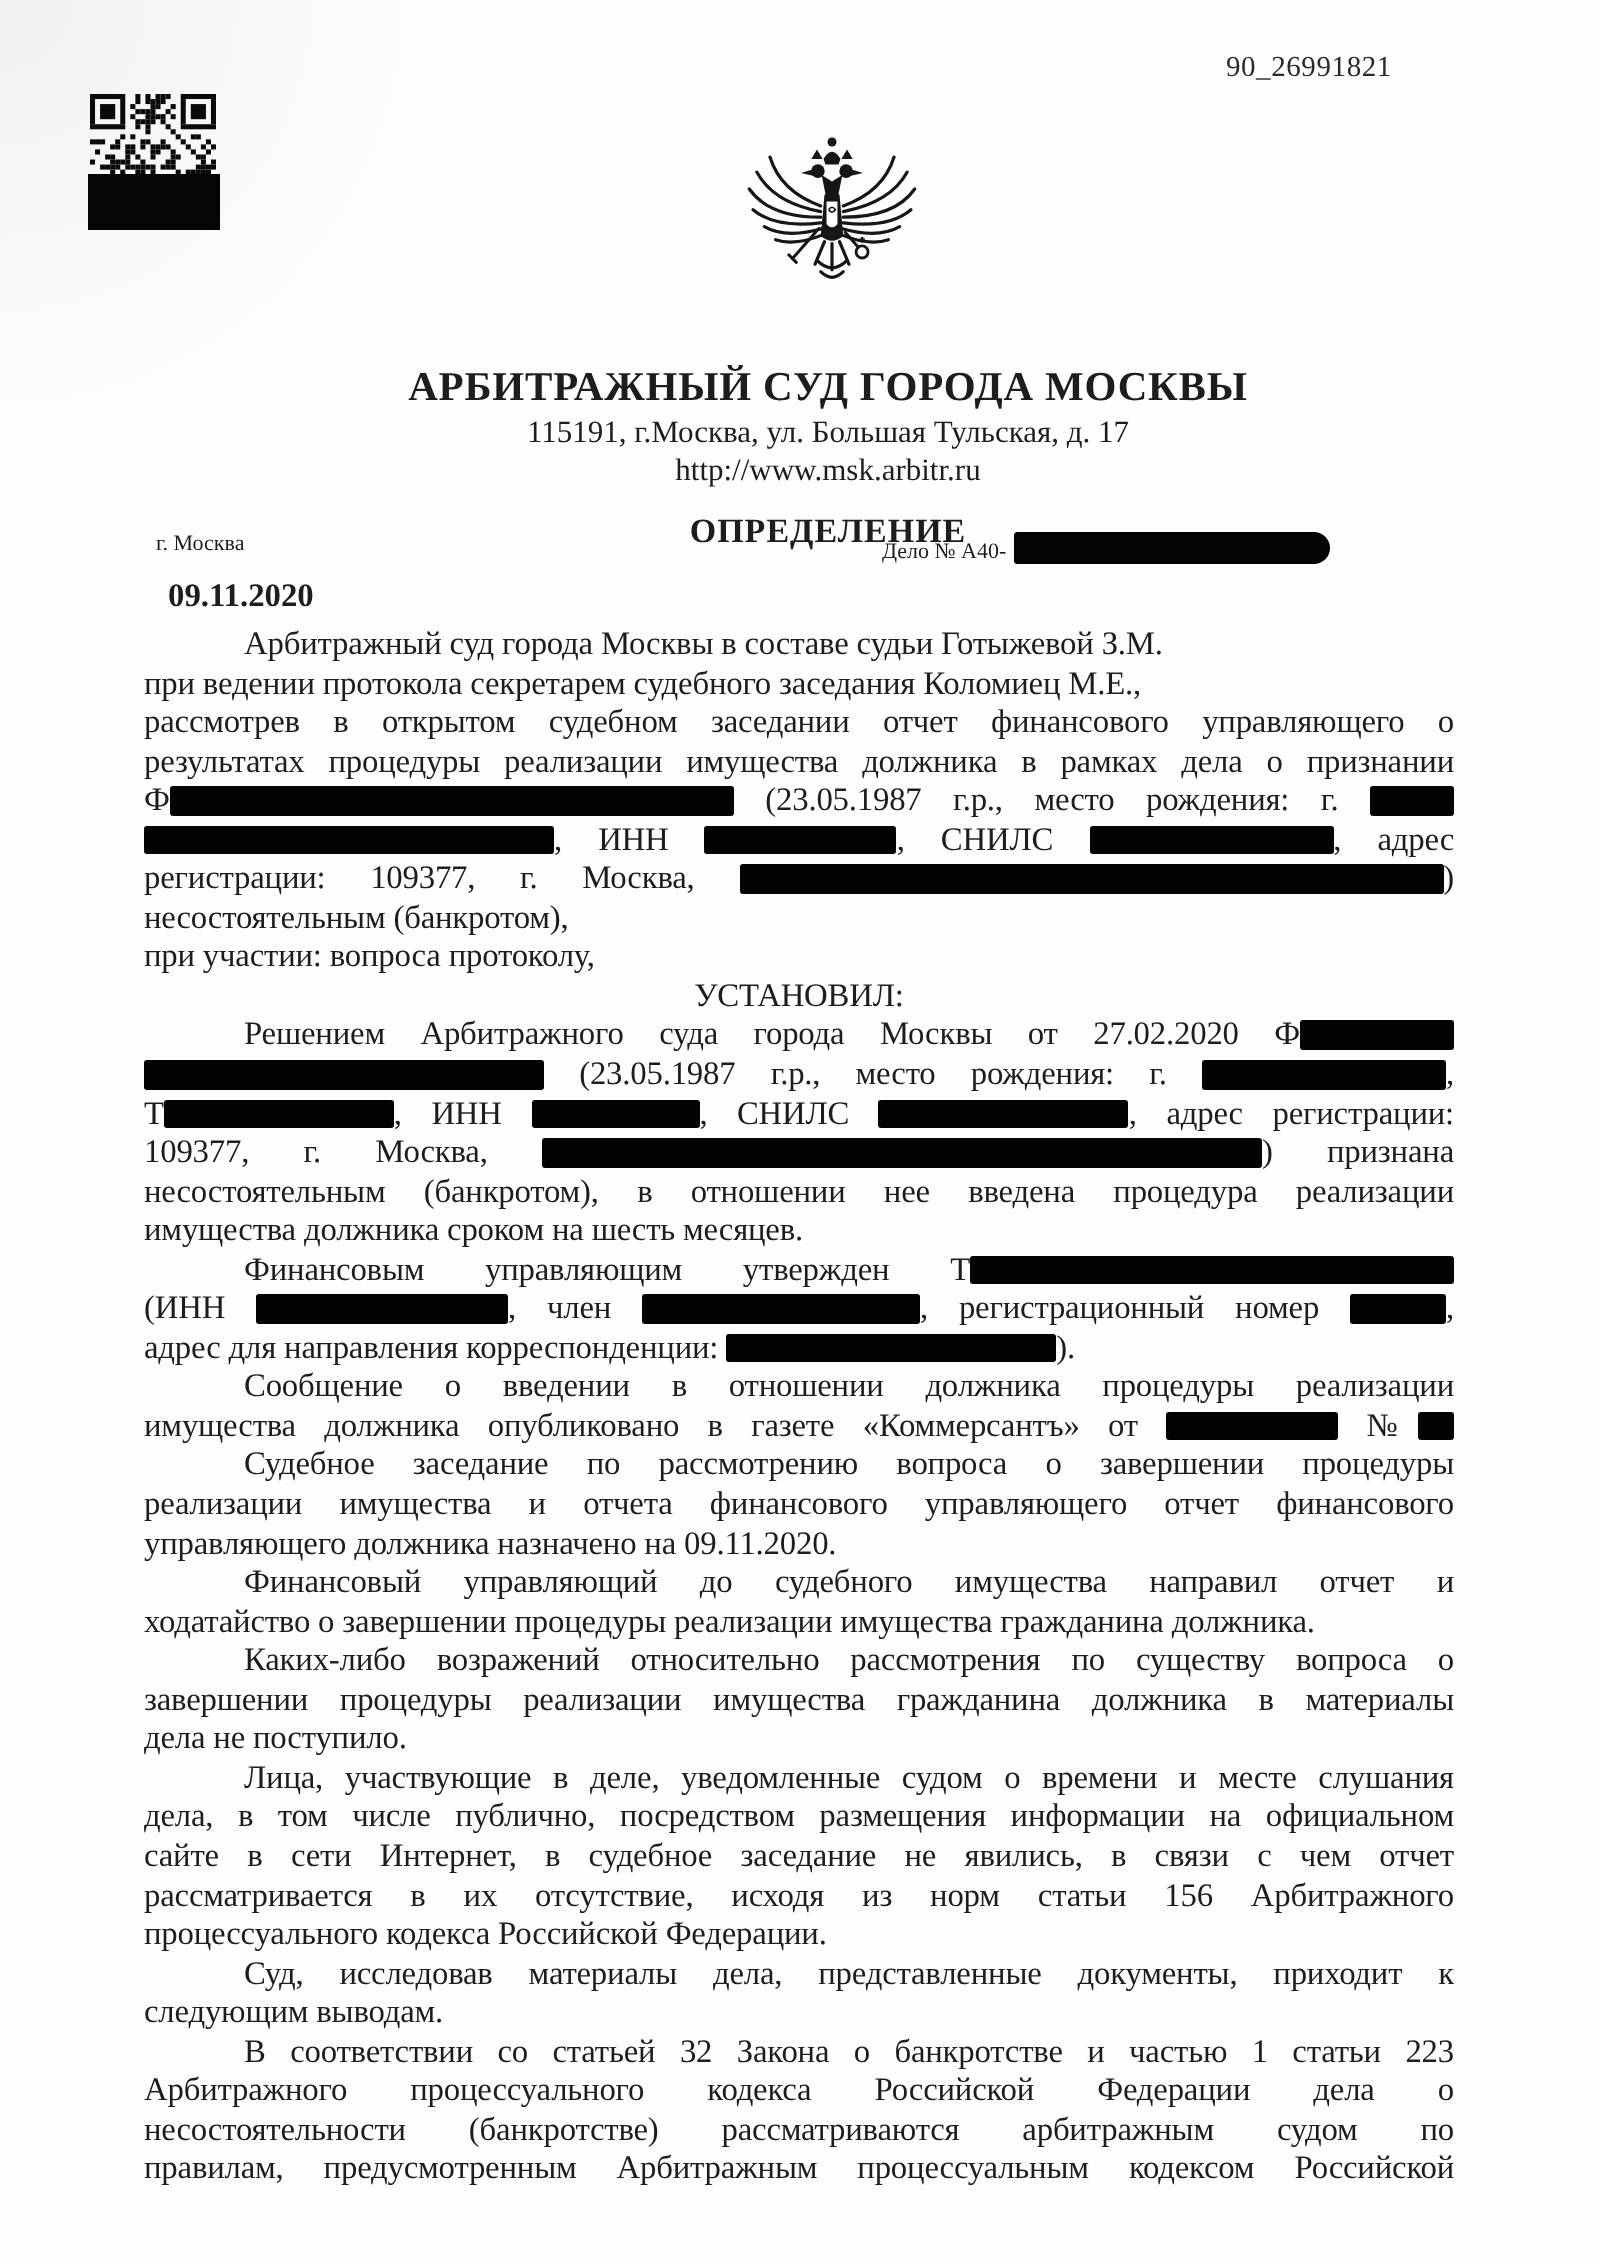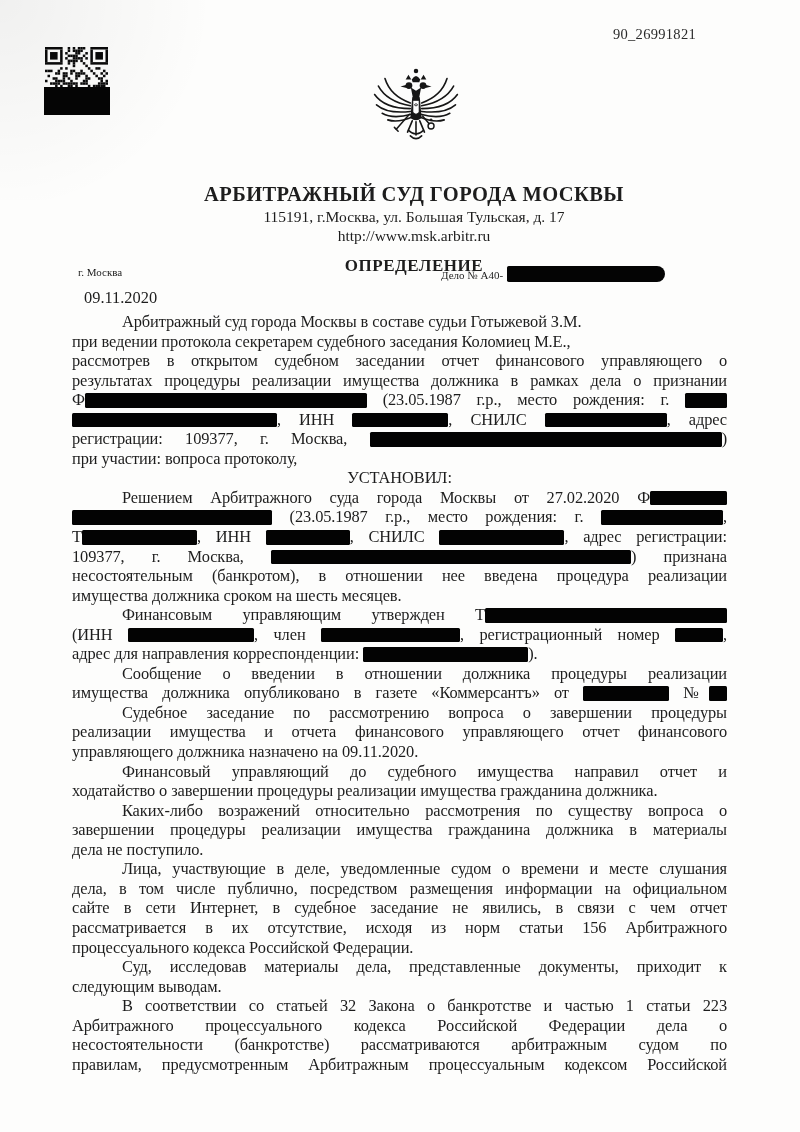--- a/index.html
+++ b/index.html
@@ -24,21 +24,21 @@
   .court { top:183px; font-size:20.5px; font-weight:bold; letter-spacing:0.4px; }
   .addr  { top:208px; font-size:15.5px; }
   .site  { top:227px; font-size:15.5px; }
   .dtype { top:256px; font-size:17px; font-weight:bold; letter-spacing:0.5px; }
   .caserow { position:absolute; left:78px; top:266px; width:660px; height:20px; font-size:11px; }
   .caseright { position:absolute; left:363px; top:0; white-space:nowrap; }
   .case-bar {
     display:inline-block; width:158px; height:16px; background:#040404;
     vertical-align:-3px; margin-left:4px; border-radius:2px 9px 9px 2px;
   }
-  .dateline { position:absolute; left:84px; top:288px; font-size:16.4px; }
+  .dateline { position:absolute; left:84px; top:288px; font-size:16.4px;font-weight:bold; }
   .body-text { position:absolute; left:72px; top:312px; width:655px; }
   .line {
     height:19.55px; line-height:19.55px; font-size:16.4px;
     overflow:hidden; letter-spacing:-0.1px;
   }
   .line.justify { text-align:justify; text-align-last:justify; -moz-text-align-last:justify; }
   .line.left { text-align:left; }
   .line.center { text-align:center; text-align-last:center; }
   .line.indent { padding-left:50px; }
   .redact {
@@ -333,20 +333,21 @@
   <div class="dateline">09.11.2020</div>
 
   <div class="body-text" id="body-text">
       <div class="line left indent">Арбитражный суд города Москвы в составе судьи Готыжевой З.М.</div>
       <div class="line left">при ведении протокола секретарем судебного заседания Коломиец М.Е.,</div>
       <div class="line justify">рассмотрев в открытом судебном заседании отчет финансового управляющего о</div>
       <div class="line justify">результатах процедуры реализации имущества должника в рамках дела о признании</div>
       <div class="line justify">Ф<span class="redact" style="width: 282px;"></span> (23.05.1987 г.р., место рождения: г. <span class="redact" style="width: 42px;"></span></div>
       <div class="line justify"><span class="redact" style="width: 205px;"></span>, ИНН <span class="redact" style="width: 96px;"></span>, СНИЛС <span class="redact" style="width: 122px;"></span>, адрес</div>
       <div class="line justify">регистрации: 109377, г. Москва, <span class="redact" style="width: 352px;"></span>)</div>
+      <div class="line left">несостоятельным (банкротом),</div>
       <div class="line left">при участии: вопроса протоколу,</div>
       <div class="line center">УСТАНОВИЛ:</div>
       <div class="line justify indent">Решением Арбитражного суда города Москвы от 27.02.2020 Ф<span class="redact" style="width: 77px;"></span></div>
       <div class="line justify"><span class="redact" style="width: 200px;"></span> (23.05.1987 г.р., место рождения: г. <span class="redact" style="width: 122px;"></span>,</div>
       <div class="line justify">Т<span class="redact" style="width: 115px;"></span>, ИНН <span class="redact" style="width: 84px;"></span>, СНИЛС <span class="redact" style="width: 125px;"></span>, адрес регистрации:</div>
       <div class="line justify">109377, г. Москва, <span class="redact" style="width: 360px;"></span>) признана</div>
       <div class="line justify">несостоятельным (банкротом), в отношении нее введена процедура реализации</div>
       <div class="line left">имущества должника сроком на шесть месяцев.</div>
       <div class="line justify indent">Финансовым управляющим утвержден Т<span class="redact" style="width: 242px;"></span></div>
       <div class="line justify">(ИНН <span class="redact" style="width: 126px;"></span>, член <span class="redact" style="width: 139px;"></span>, регистрационный номер <span class="redact" style="width: 48px;"></span>,</div>

